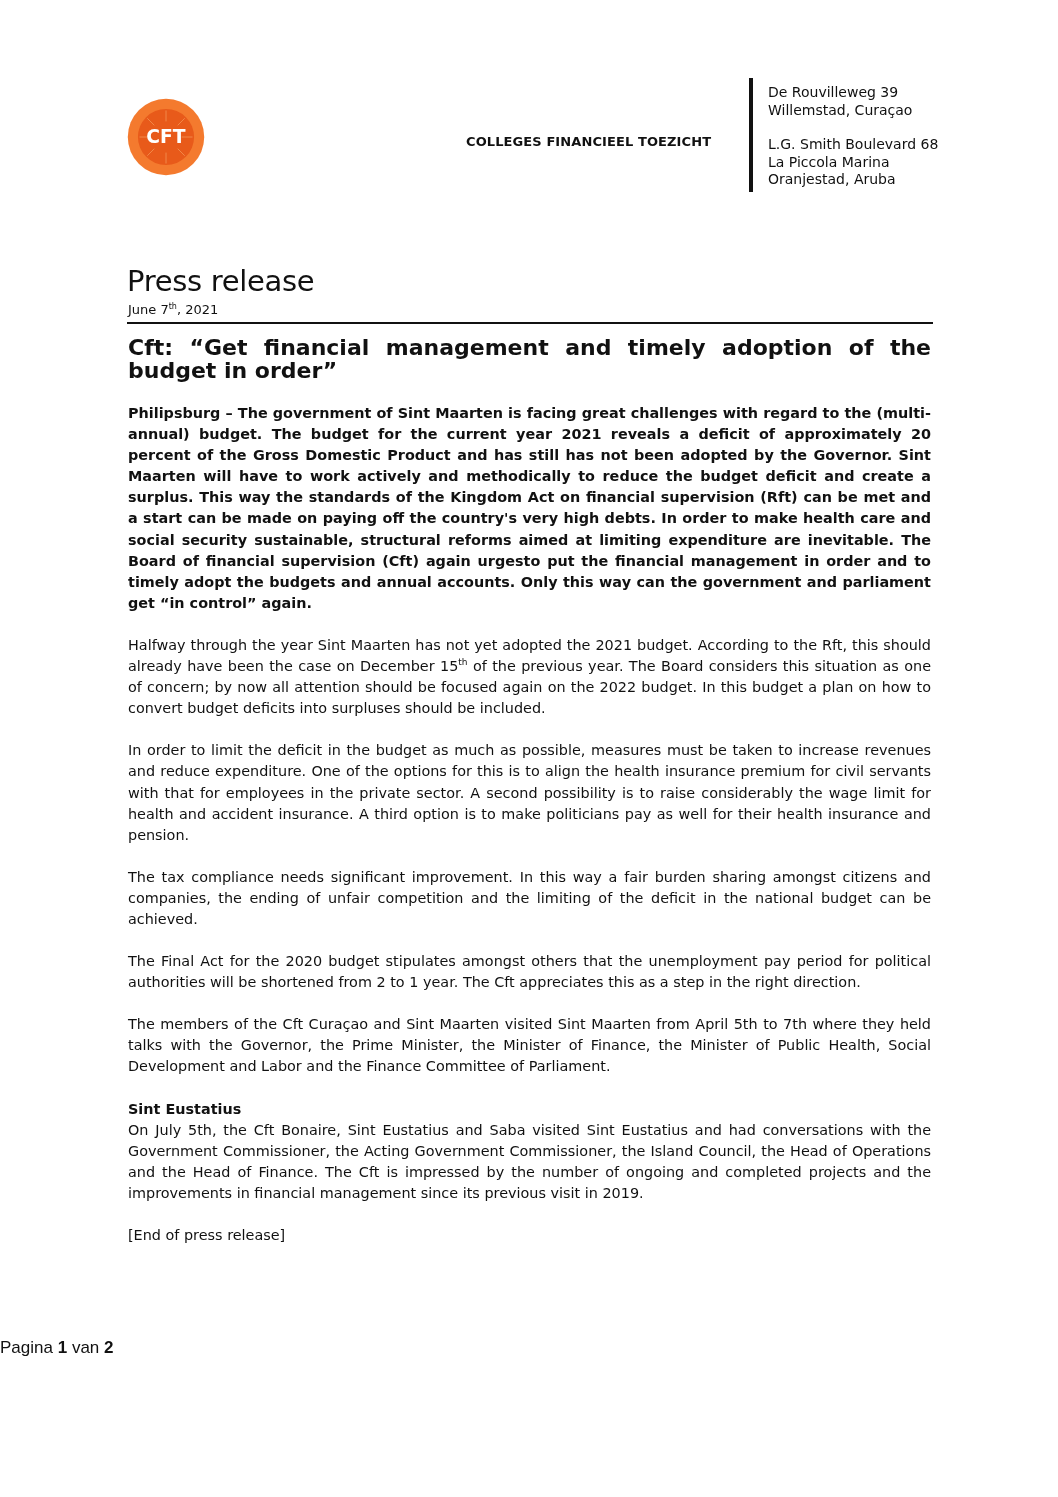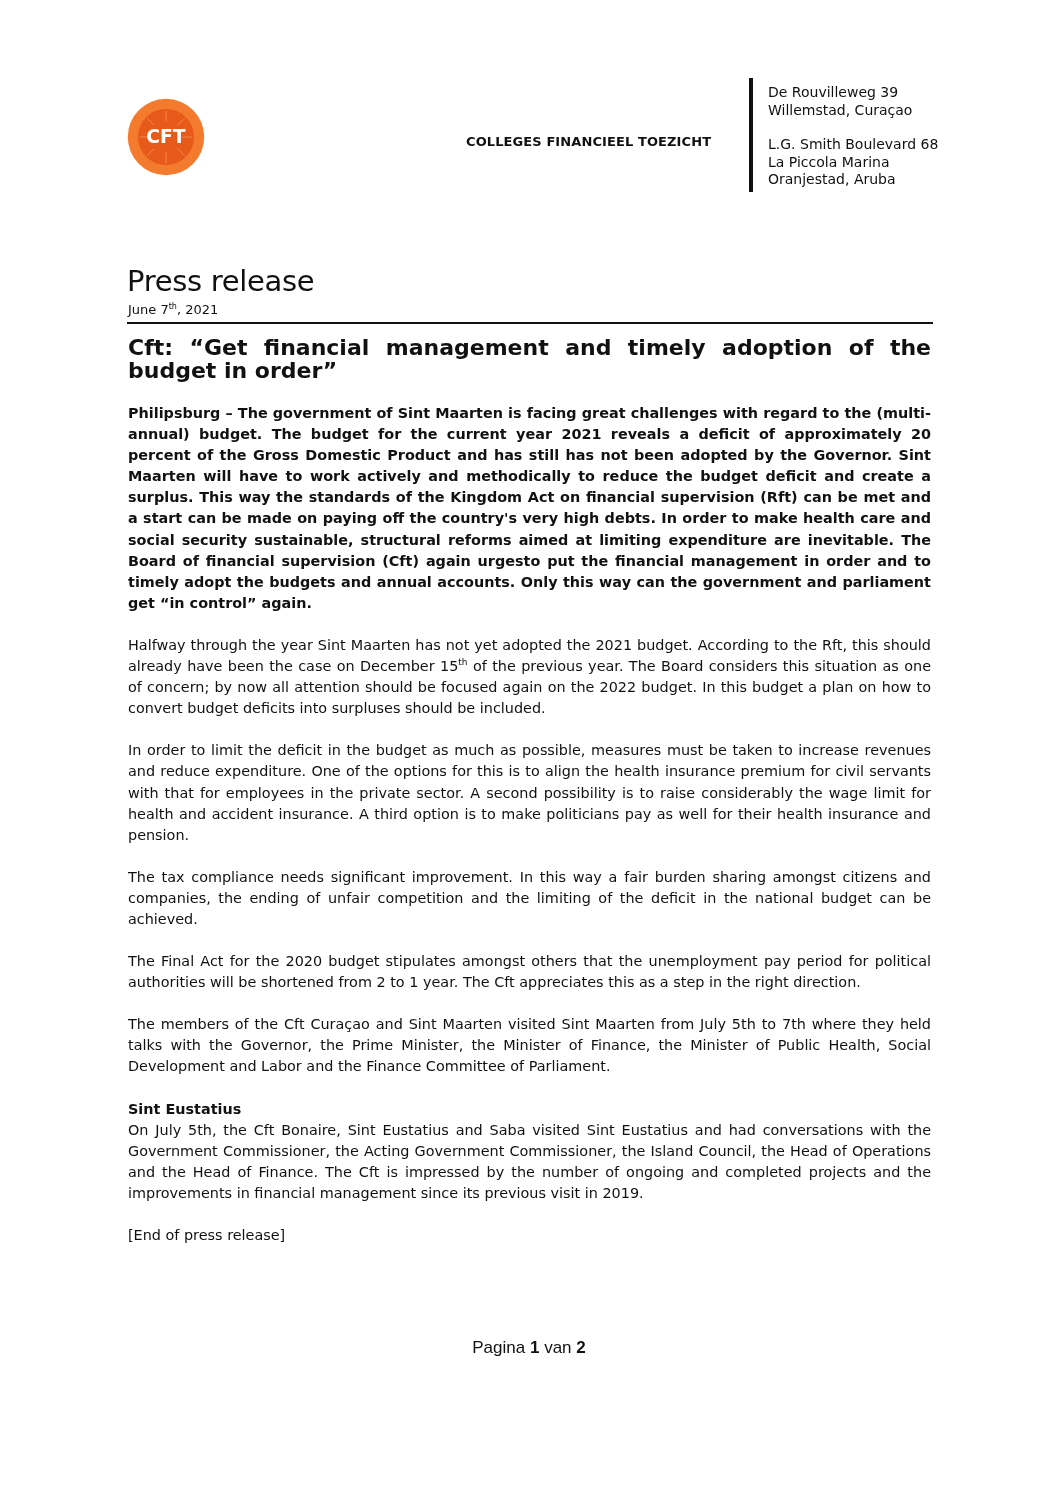--- a/index.html
+++ b/index.html
@@ -17,21 +17,21 @@
   .date { position: absolute; left: 128px; top: 302px; font-size: 13px; }
   .date sup { font-size: 8px; }
   .rule { position: absolute; left: 127px; top: 322px; width: 806px; height: 2px; background: #111; }
   .headline { position: absolute; left: 128px; top: 336px; width: 803px; font-size: 22px; font-weight: bold;
               line-height: 23px; text-align: justify; margin: 0; }
   .body { position: absolute; left: 128px; top: 403px; width: 803px; font-size: 14.4px; line-height: 21.1px; }
   .body p { margin: 0 0 21px 0; text-align: justify; }
   .body p.lead { font-weight: bold; }
   .body sup { font-size: 9px; line-height: 0; }
   .section-head { font-weight: bold; display: block; }
-  .footer { position: absolute; left: 0; width: 1058px; top: 1338px; text-align: center; font-size: 17px;
+  .footer { position: absolute; left: 0; width: 1058px; top: 1338px; text-align: left; font-size: 17px;
             font-family: "Liberation Sans", sans-serif; }
   .footer b { font-weight: bold; }
 </style>
 </head>
 <body>
 
 <svg class="logo" viewBox="0 0 100 100">
   <circle cx="50" cy="50" r="49" fill="#f47a2e"></circle>
   <circle cx="50" cy="50" r="36" fill="#e85a1a"></circle>
   <g stroke="#f7a062" stroke-width="1.2" opacity="0.7">
@@ -67,20 +67,20 @@
 <div class="rule"></div>
 
 <h2 class="headline">Cft: “Get financial management and timely adoption of the budget in order”</h2>
 
 <div class="body">
   <p class="lead">Philipsburg – The government of Sint Maarten is facing great challenges with regard to the (multi-annual) budget. The budget for the current year 2021 reveals a deficit of approximately 20 percent of the Gross Domestic Product and has still has not been adopted by the Governor. Sint Maarten will have to work actively and methodically to reduce the budget deficit and create a surplus. This way the standards of the Kingdom Act on financial supervision (Rft) can be met and a start can be made on paying off the country's very high debts. In order to make health care and social security sustainable, structural reforms aimed at limiting expenditure are inevitable. The Board of financial supervision (Cft) again urgesto put the financial management in order and to timely adopt the budgets and annual accounts. Only this way can the government and parliament get “in control” again.</p>
   <p><span>Halfway through the year Sint Maarten has not yet adopted the 2021 budget. According to the Rft, this should already have been the case on December 15</span><sup>th</sup><span> of the previous year. The Board considers this situation as one of concern; by now all attention should be focused again on the 2022 budget. In this budget a plan on how to convert budget deficits into surpluses should be included.</span></p>
   <p>In order to limit the deficit in the budget as much as possible, measures must be taken to increase revenues and reduce expenditure. One of the options for this is to align the health insurance premium for civil servants with that for employees in the private sector. A second possibility is to raise considerably the wage limit for health and accident insurance. A third option is to make politicians pay as well for their health insurance and pension.</p>
   <p>The tax compliance needs significant improvement. In this way a fair burden sharing amongst citizens and companies, the ending of unfair competition and the limiting of the deficit in the national budget can be achieved.</p>
   <p>The Final Act for the 2020 budget stipulates amongst others that the unemployment pay period for political authorities will be shortened from 2 to 1 year. The Cft appreciates this as a step in the right direction.</p>
-  <p>The members of the Cft Curaçao and Sint Maarten visited Sint Maarten from July 5th to 7th where they held talks with the Governor, the Prime Minister, the Minister of Finance, the Minister of Public Health, Social Development and Labor and the Finance Committee of Parliament.</p>
+  <p>The members of the Cft Curaçao and Sint Maarten visited Sint Maarten from April 5th to 7th where they held talks with the Governor, the Prime Minister, the Minister of Finance, the Minister of Public Health, Social Development and Labor and the Finance Committee of Parliament.</p>
   <p><span class="section-head">Sint Eustatius</span><span>On July 5th, the Cft Bonaire, Sint Eustatius and Saba visited Sint Eustatius and had conversations with the Government Commissioner, the Acting Government Commissioner, the Island Council, the Head of Operations and the Head of Finance. The Cft is impressed by the number of ongoing and completed projects and the improvements in financial management since its previous visit in 2019.</span></p>
   <p>[End of press release]</p>
 </div>
 
 <div class="footer">
   <span>Pagina</span> <b>1</b> <span>van</span> <b>2</b>
 </div>
 
 </body></html>

